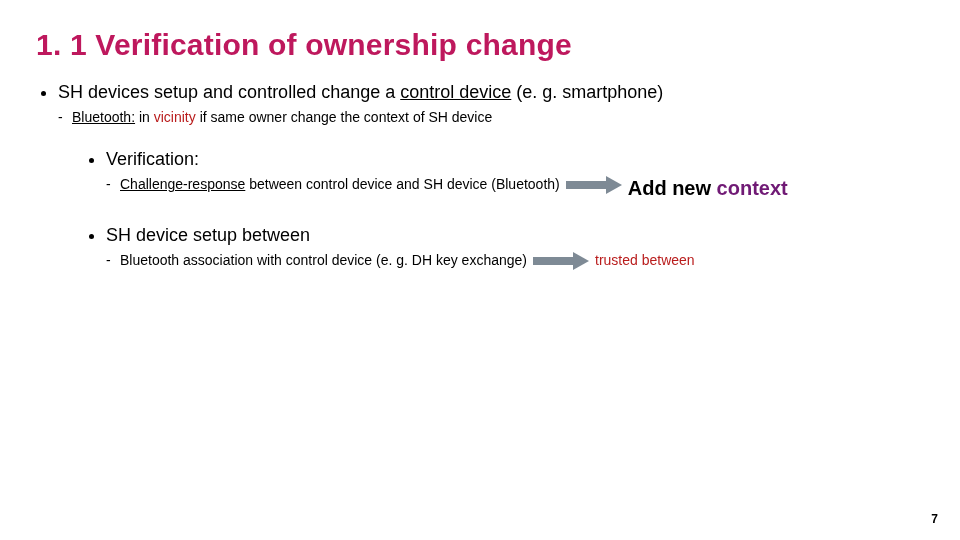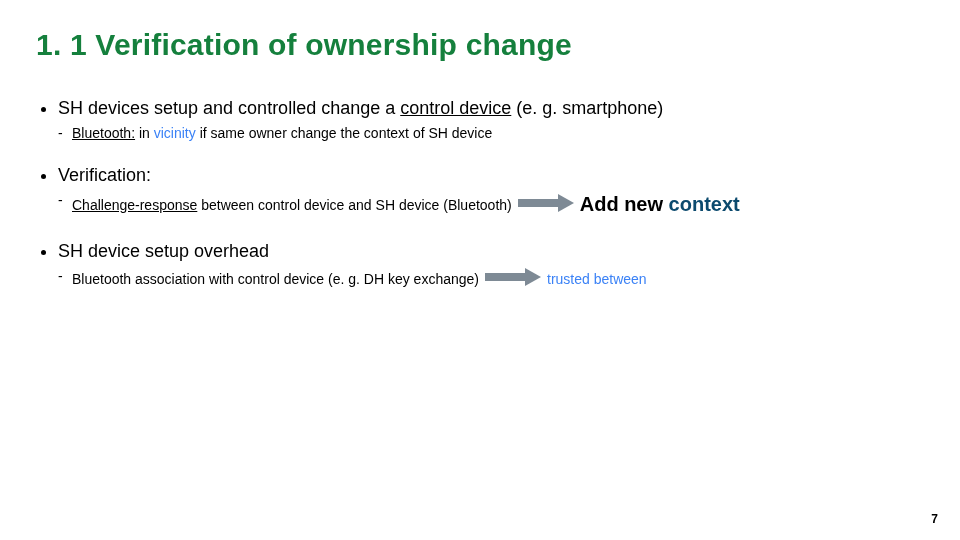--- a/index.html
+++ b/index.html
@@ -15,74 +15,75 @@
   }
   .slide {
     box-sizing: border-box;
     padding: 28px 36px 20px 36px;
     width: 100%;
     height: 100%;
   }
   .title {
     font-size: 30px;
     font-weight: 700;
-    color: #15803d;
-    margin: 0 0 36px 0;
+    color: #be185d;
+    margin: 0 0 20px 0;
     letter-spacing: 0.2px;
   }
   ul.level1 {
     list-style: disc;
     margin: 0;
     padding-left: 22px;
   }
   ul.level1 > li {
     font-size: 18px;
     font-weight: 400;
     margin-bottom: 4px;
   }
   ul.level1 > li + li {
     margin-top: 24px;
+    margin-left: 48px;
   }
   ul.level2 {
     list-style: none;
     margin: 6px 0 0 0;
     padding-left: 14px;
   }
   ul.level2 > li {
     font-size: 14px;
     font-weight: 400;
     margin-top: 4px;
     position: relative;
   }
   ul.level2 > li::before {
     content: "-";
     position: absolute;
     left: -14px;
     top: 0;
   }
   .u { text-decoration: underline; }
-  .teal { color: #3b82f6; }
+  .teal { color: #b91c1c; }
   .row {
     display: flex;
-    align-items: center;
+    align-items: flex-start;
     gap: 2px;
   }
   .arrow {
     display: inline-block;
     vertical-align: middle;
     margin: 0 4px;
   }
   .callout {
     font-size: 20px;
     font-weight: 700;
     color: #000;
     line-height: 1.25;
     white-space: nowrap;
   }
-  .callout .teal { color: #0c4a6e; }
+  .callout .teal { color: #701a75; }
   .page-num {
     position: absolute;
     bottom: 14px;
     right: 22px;
     font-size: 12px;
     font-weight: 700;
     color: #000;
   }
 </style>
 </head>
@@ -119,21 +120,21 @@
             </span>
             <span class="callout">
               <span>Add new </span><span class="teal">context</span><br>
             </span>
           </div>
         </li>
       </ul>
     </li>
 
     <li>
-      <span>SH device setup overhead</span>
+      <span>SH device setup between</span>
       <ul class="level2">
         <li>
           <div class="row">
             <span>Bluetooth association with control device (e. g. DH key exchange)</span>
             <span class="arrow">
               <svg width="56" height="18" viewBox="0 0 56 18">
                 <rect x="0" y="5" width="40" height="8" fill="#7e8a95"></rect>
                 <polygon points="40,0 56,9 40,18" fill="#7e8a95"></polygon>
               </svg>
             </span>

